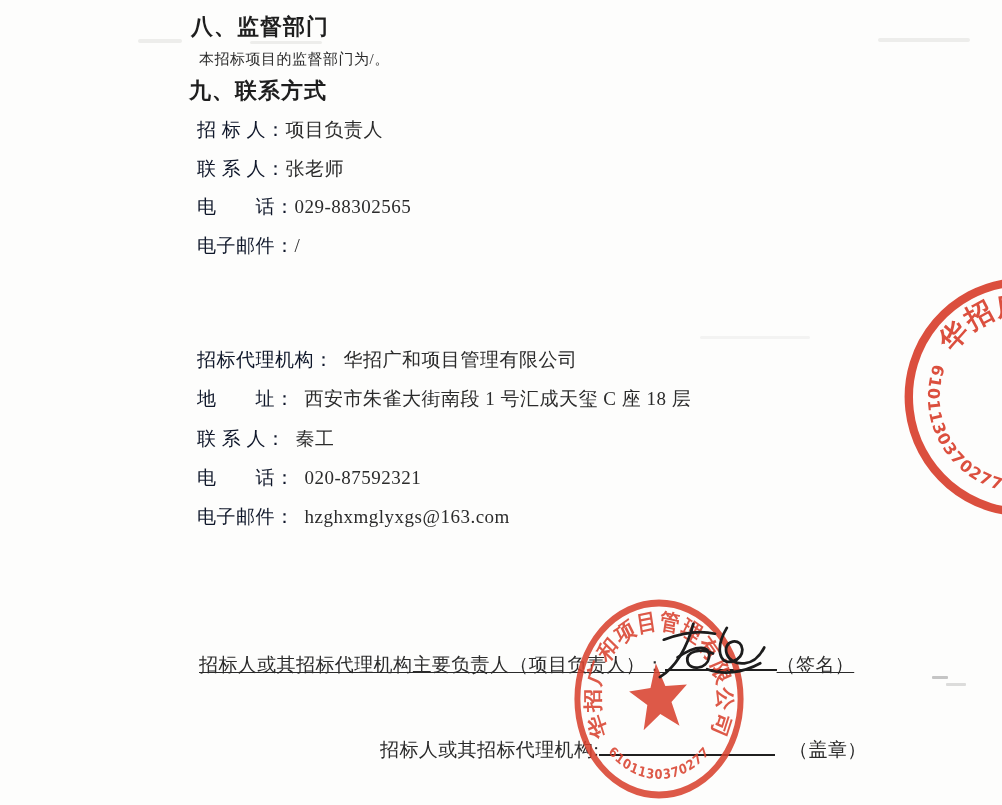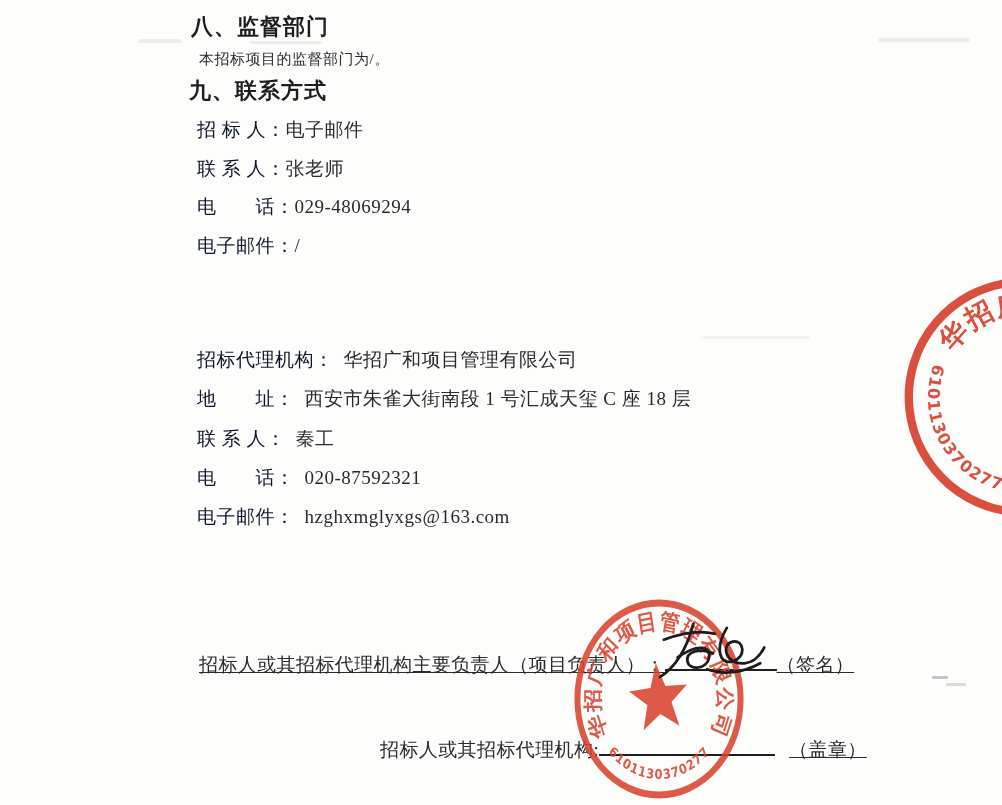--- a/index.html
+++ b/index.html
@@ -50,27 +50,27 @@
 <div class="smudge abs" style="left:700px;top:336px;width:110px;height:3px;background:rgba(120,120,118,0.07);"></div>
 <div class="speck abs" style="left:932px;top:676px;width:16px;height:3px;"></div>
 <div class="speck abs" style="left:946px;top:683px;width:20px;height:3px;background:rgba(70,70,70,0.18);"></div>
 
 <div class="abs heading" style="left:167px;top:12px;">八、监督部门</div>
 <div class="abs para" style="left:199px;top:50px;">本招标项目的监督部门为/。</div>
 <div class="abs heading" style="left:165px;top:76px;">九、联系方式</div>
 
 <div id="tenderer-block" class="contact-block" style="top:117px;">
   <div class="row">
-    <span class="label">招 标 人：</span><span class="val">电子邮件</span>
+    <span class="label">招 标 人：</span><span class="val">项目负责人</span>
   </div>
   <div class="row">
     <span class="label">联 系 人：</span><span class="val">张老师</span>
   </div>
   <div class="row">
-    <span class="label">电　　话：</span><span class="val">029-48069294</span>
+    <span class="label">电　　话：</span><span class="val">029-88302565</span>
   </div>
   <div class="row">
     <span class="label">电子邮件：</span><span class="val">/</span>
   </div>
 </div>
 
 <div id="agency-block" class="contact-block" style="top:347px;">
   <div class="row">
     <span class="label">招标代理机构：</span><span class="val">华招广和项目管理有限公司</span>
   </div>
@@ -86,21 +86,21 @@
   <div class="row">
     <span class="label">电子邮件：</span><span class="val">hzghxmglyxgs@163.com</span>
   </div>
 </div>
 
 <div class="sign-row" style="left:199px;top:645px;text-decoration:underline;">
   <span>招标人或其招标代理机构主要负责人（项目负责人）：</span><span class="fill-line line1-line"></span><span>（签名）</span>
 </div>
 
 <div class="sign-row" style="left:380px;top:730px;">
-  <span>招标人或其招标代理机构:</span><span class="fill-line line2-line"></span><span style="margin-left:14px;text-decoration:underline;">（盖章）</span>
+  <span>招标人或其招标代理机构:</span><span class="fill-line line2-line"></span><span style="margin-left:14px;">（盖章）</span>
 </div>
 
 <svg class="seal-svg" width="1002" height="805" viewBox="0 0 1002 805">
   <defs>
     <path id="arc-name" d="M -53.6 45 A 70 70 0 1 1 53.6 45" fill="none"></path>
     <path id="arc-num" d="M -69.3 40 A 80 80 0 0 0 69.3 40" fill="none"></path>
   </defs>
 
   <g transform="translate(659,699) scale(0.85,1)" opacity="0.87">
     <circle cx="0" cy="0" r="96" fill="none" stroke-width="7" stroke="#d9412e"></circle>

